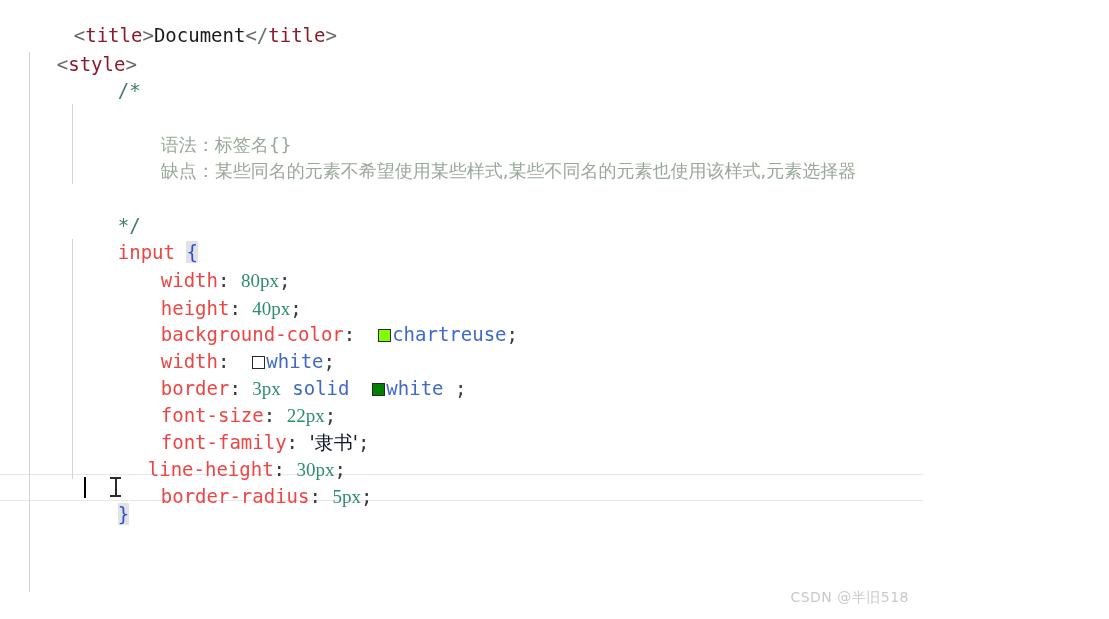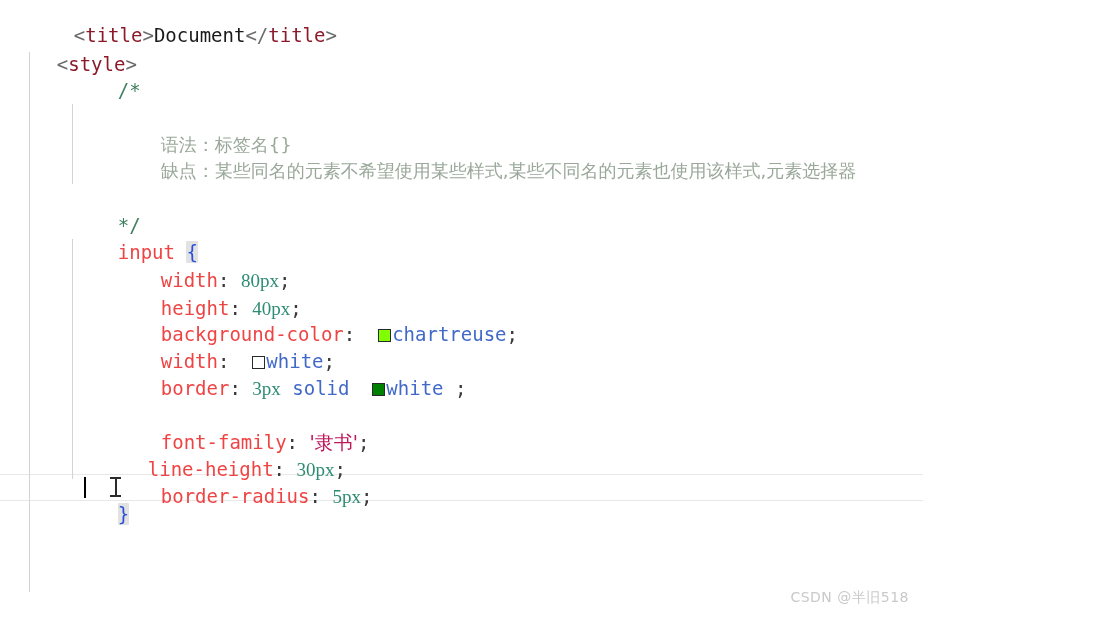--- a/index.html
+++ b/index.html
@@ -61,21 +61,21 @@
   .comment     { color: #3f7f5f; }
   .comment-cn  { color: #9aa89a; font-family: "DejaVu Sans", "Liberation Sans", sans-serif; font-size: 18px; }
   .comment-num { color: #2b6b3f; font-weight: bold; font-family: "DejaVu Sans", "Liberation Sans", sans-serif; font-size: 18px; }
   .selector    { color: #ef4444; }
   .brace       { color: #2b4fd8; }
   .brace-hl    { background: #e2e2e2; border-radius: 1px; }
   .prop        { color: #ef4444; }
   .punct       { color: #3a3a3a; }
   .num         { color: #2e8b74; font-family: Liberation Serif, serif; }
   .kw          { color: #4169c8; }
-  .strv        { color: #be185d; font-family: "DejaVu Sans", "Liberation Sans", sans-serif; }
+  .strv        { color: #0f172a; font-family: "DejaVu Sans", "Liberation Sans", sans-serif; }
 
   
   .swatch {
     display: inline-block;
     width: 13px;
     height: 13px;
     border: 1.5px solid #2a2a2a;
     box-sizing: border-box;
     vertical-align: -1px;
     margin-right: 1px;
@@ -185,20 +185,23 @@
   </div>
 
   <div class="line" style="top:321px; left:115px;">
     <span class="prop">width</span><span class="punct">:</span><span class="plain">&nbsp;&nbsp;</span><span class="swatch" style="background:#FFFFFF;"></span><span class="kw">white</span><span class="punct">;</span>
   </div>
 
   <div class="line" style="top:348px; left:115px;">
     <span class="prop">border</span><span class="punct">:</span><span class="plain"> </span><span class="num">3px</span><span class="plain"> </span><span class="kw">solid</span><span class="plain">&nbsp;&nbsp;</span><span class="swatch" style="background:#008000;"></span><span class="kw">white</span><span class="plain"> </span><span class="punct">;</span>
   </div>
 
+  <div class="line" style="top:375px; left:115px;">
+    <span class="prop">font-size</span><span class="punct">:</span><span class="plain"> </span><span class="num">22px</span><span class="punct">;</span>
+  </div>
 
   <div class="line" style="top:402px; left:115px;">
     <span class="prop">font-family</span><span class="punct">:</span><span class="plain"> </span><span class="strv">'隶书'</span><span class="punct">;</span>
   </div>
 
   <div class="line" style="top:429px; left:102px;">
     <span class="prop">line-height</span><span class="punct">:</span><span class="plain"> </span><span class="num">30px</span><span class="punct">;</span>
   </div>
 
   <div class="line" style="top:456px; left:115px;">

